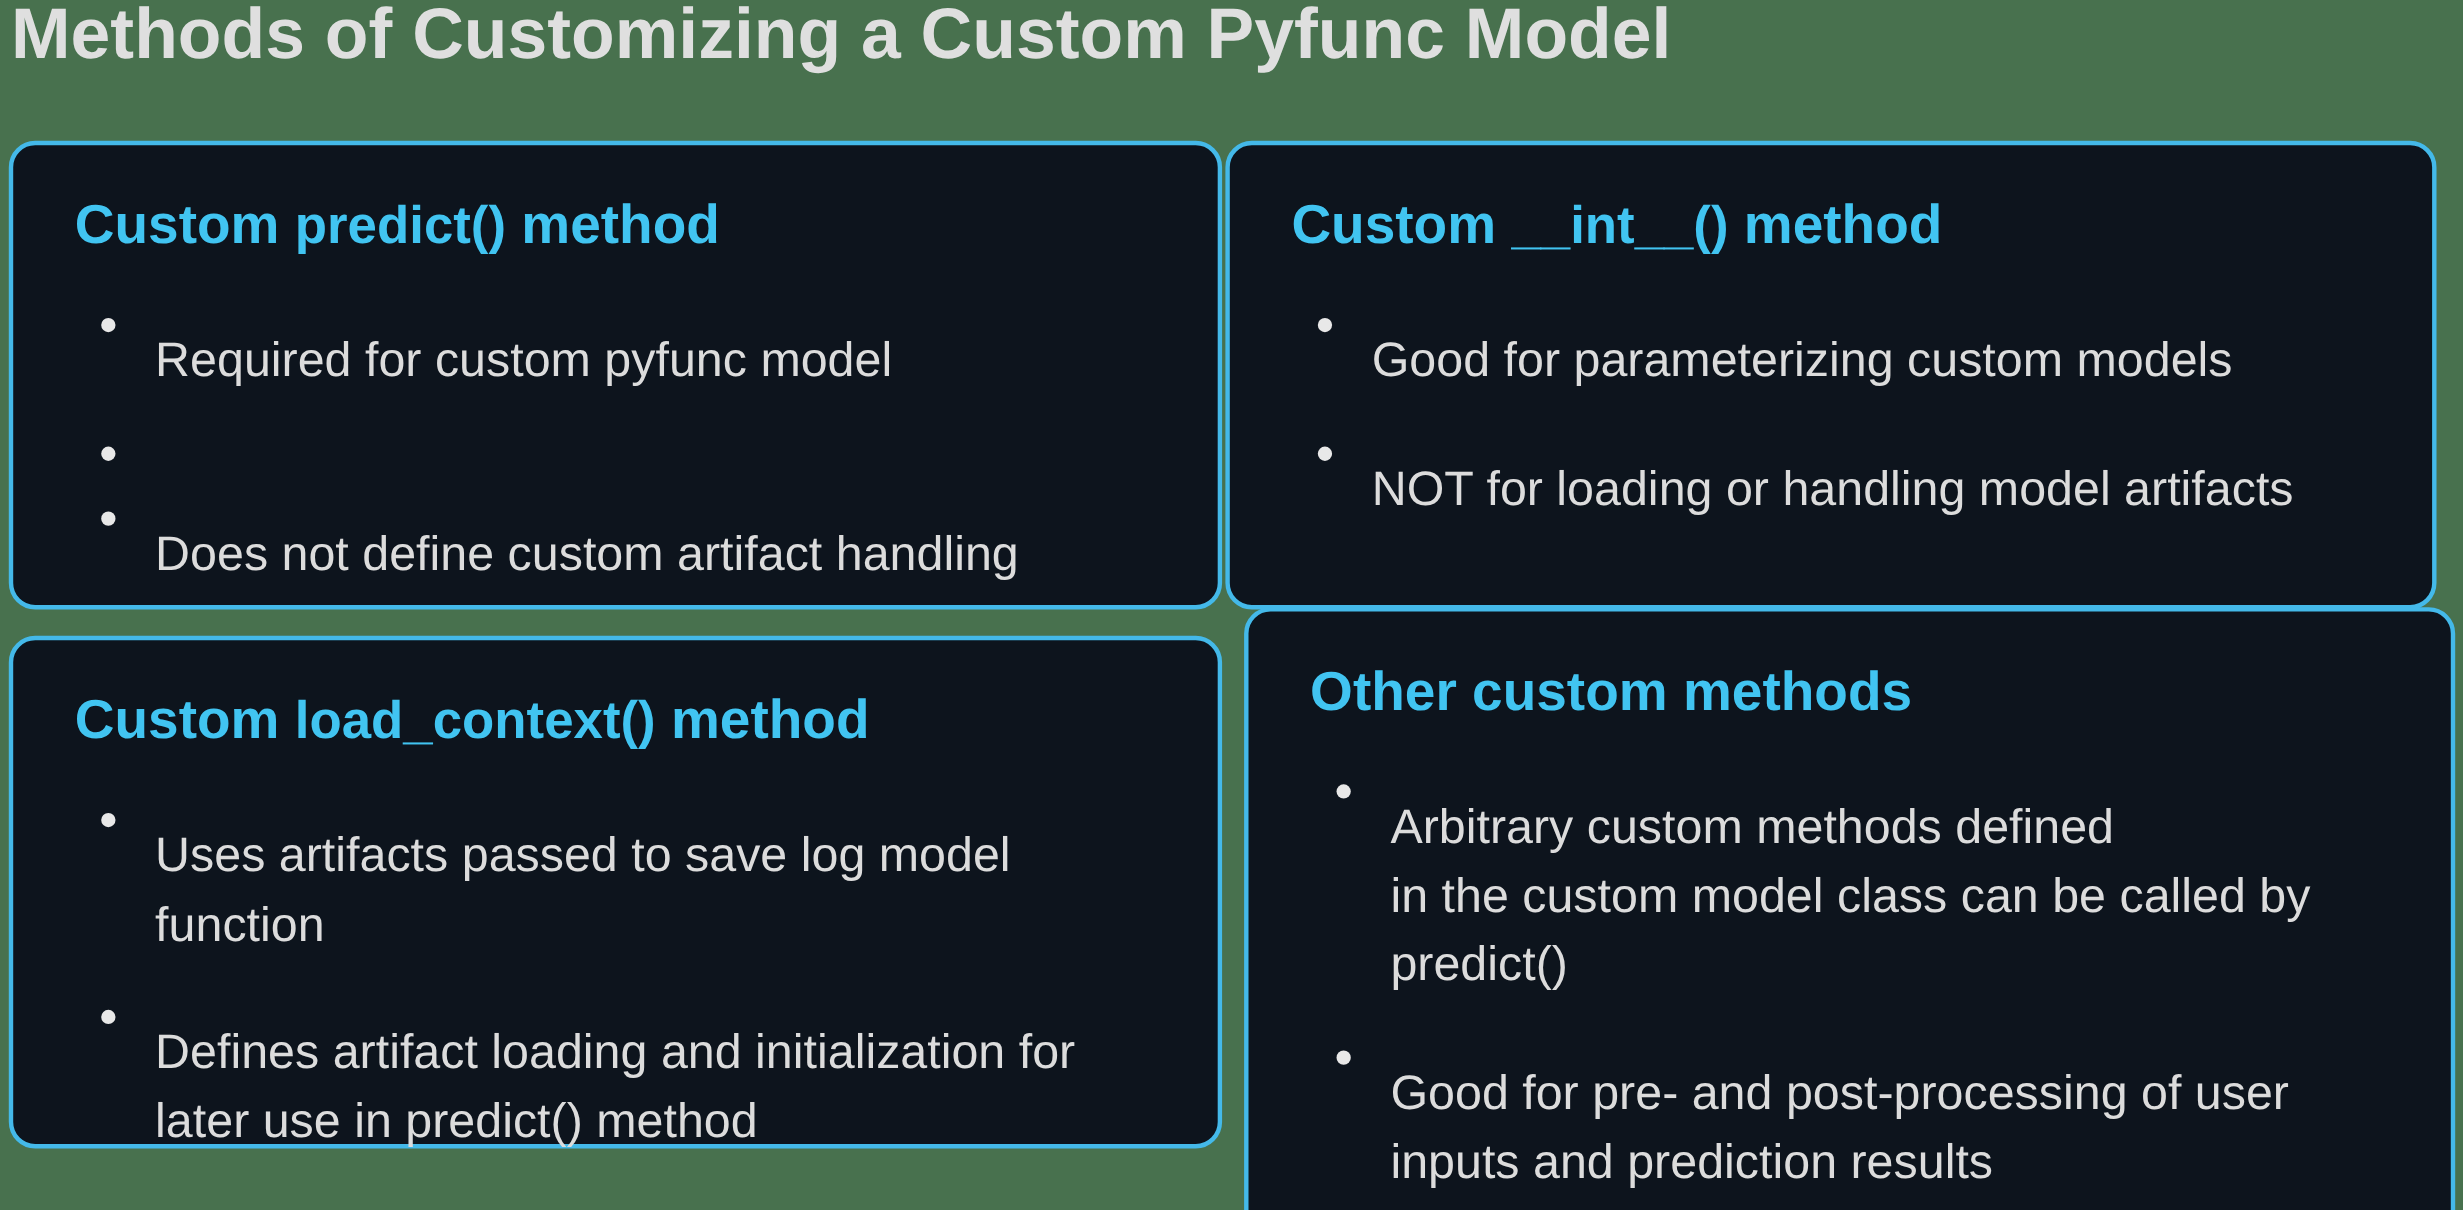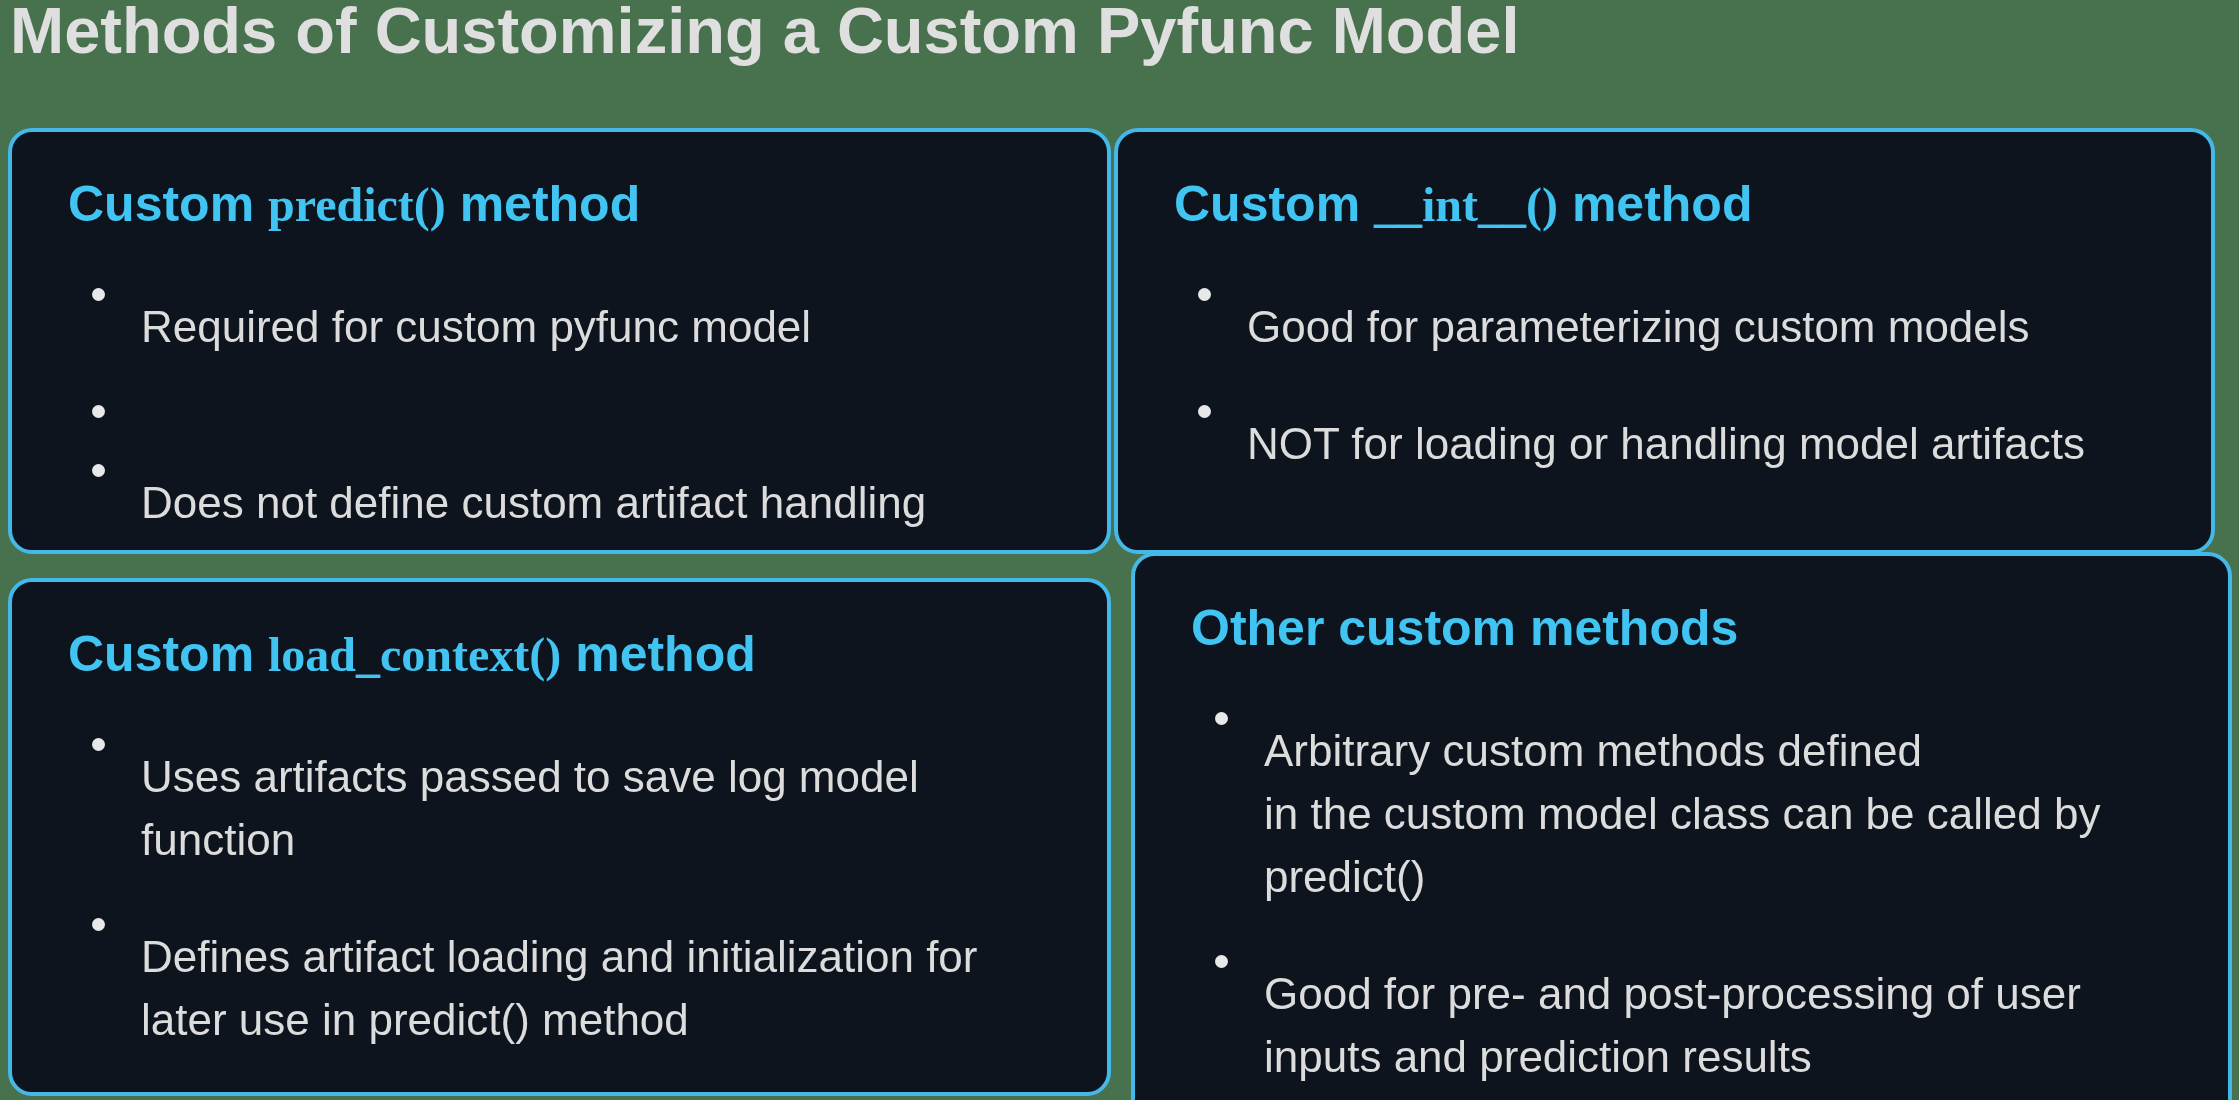--- a/index.html
+++ b/index.html
@@ -32,32 +32,32 @@
   }
   .card{
     position:absolute;
     background:var(--card-background);
     border:4px solid var(--card-border);
     border-radius:24px;
     padding:42px 60px 40px 56px;
   }
   .card-1{left:8px;   top:128px; width:1103px; height:426px;}
   .card-2{left:1114px;top:128px; width:1101px; height:426px;}
-  .card-3{left:8px;   top:578px; width:1103px; height:518px;}
+  .card-3{left:8px;   top:578px; width:1103px; height:466px;}
   .card-4{left:1131px;top:552px; width:1101px; height:624px;}
   .card-heading{
     margin:0;
     font-size:50px;
     line-height:1.2;
     font-weight:bold;
     color:var(--heading-text);
     white-space:pre-wrap;
   }
   .card-heading .code{
-    font-family:Liberation Serif, serif;
+    font-family:Liberation Sans, sans-serif;
     font-size:48px;
     font-weight:bold;
   }
   ul.bullets{
     list-style:none;
     margin:30px 0 0 0;
     padding:0;
   }
   ul.bullets li{
     display:flex;

